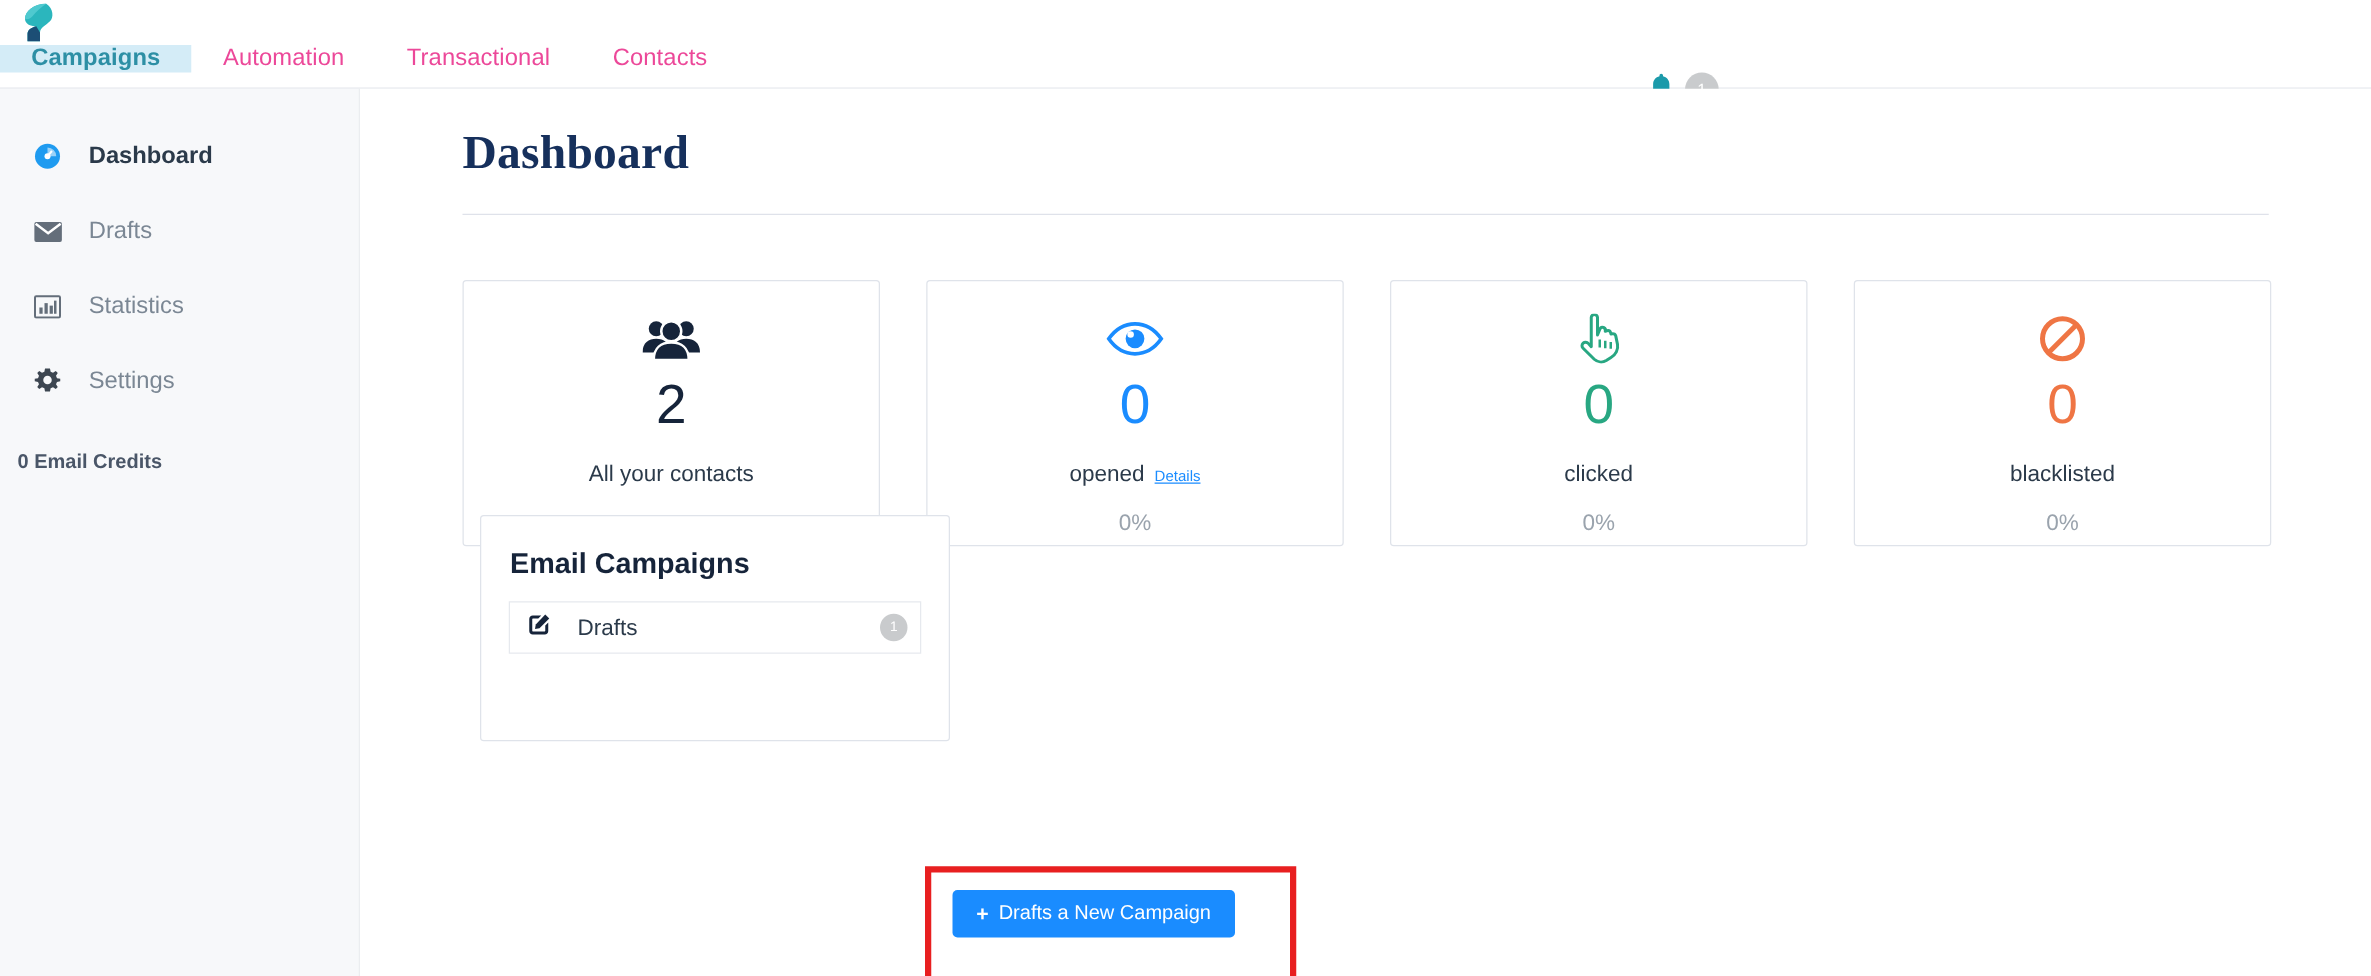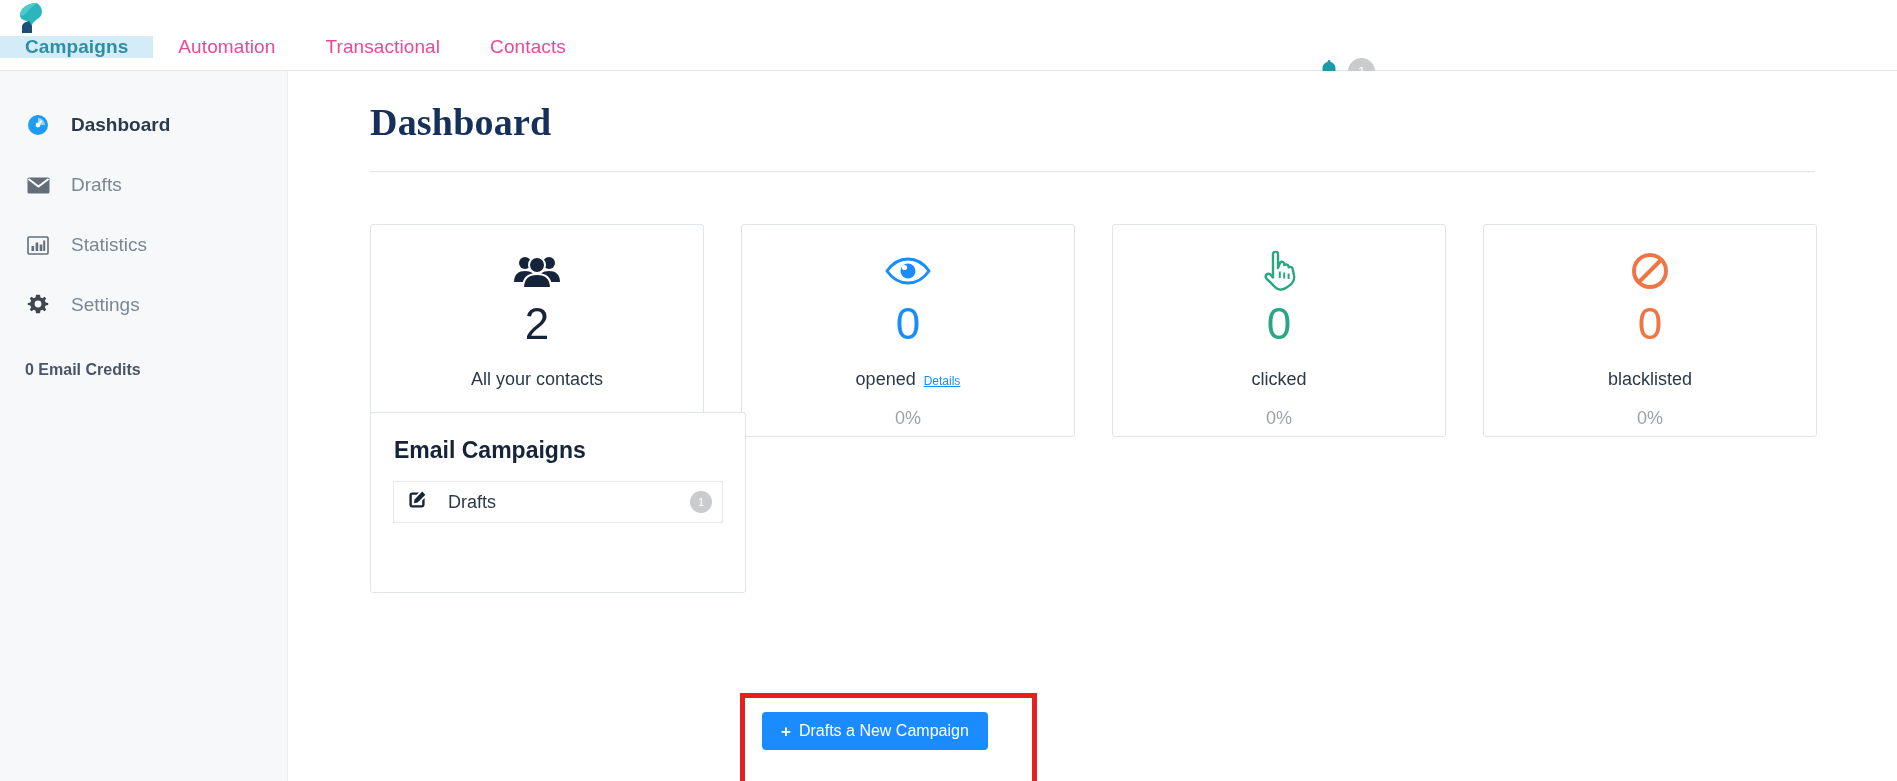--- a/index.html
+++ b/index.html
@@ -110,21 +110,21 @@
   .side-label {
     font-size: 19px;
     color: #7b8794;
   }
   .side-item.active .side-label {
     color: #2b3a4a;
     font-weight: bold;
   }
   .credits {
     margin-top: 26px;
-    padding-left: 25px;
+    padding-left: 14px;
     font-size: 16px;
     font-weight: bold;
     color: #4a5668;
   }
 
   
   .content {
     position: absolute;
     top: 71px;
     left: 288px;
@@ -196,21 +196,21 @@
   .stat-pct {
     font-size: 18px;
     color: #9aa3ad;
     margin-top: 18px;
   }
 
   
   .campaign-panel {
     position: absolute;
     top: 341px;
-    left: 82px;
+    left: 96px;
     width: 376px;
     height: 181px;
     border: 1px solid #dfe3ea;
     border-radius: 3px;
     background: #ffffff;
   }
   .panel-title {
     font-size: 23px;
     font-weight: bold;
     color: #16243a;

